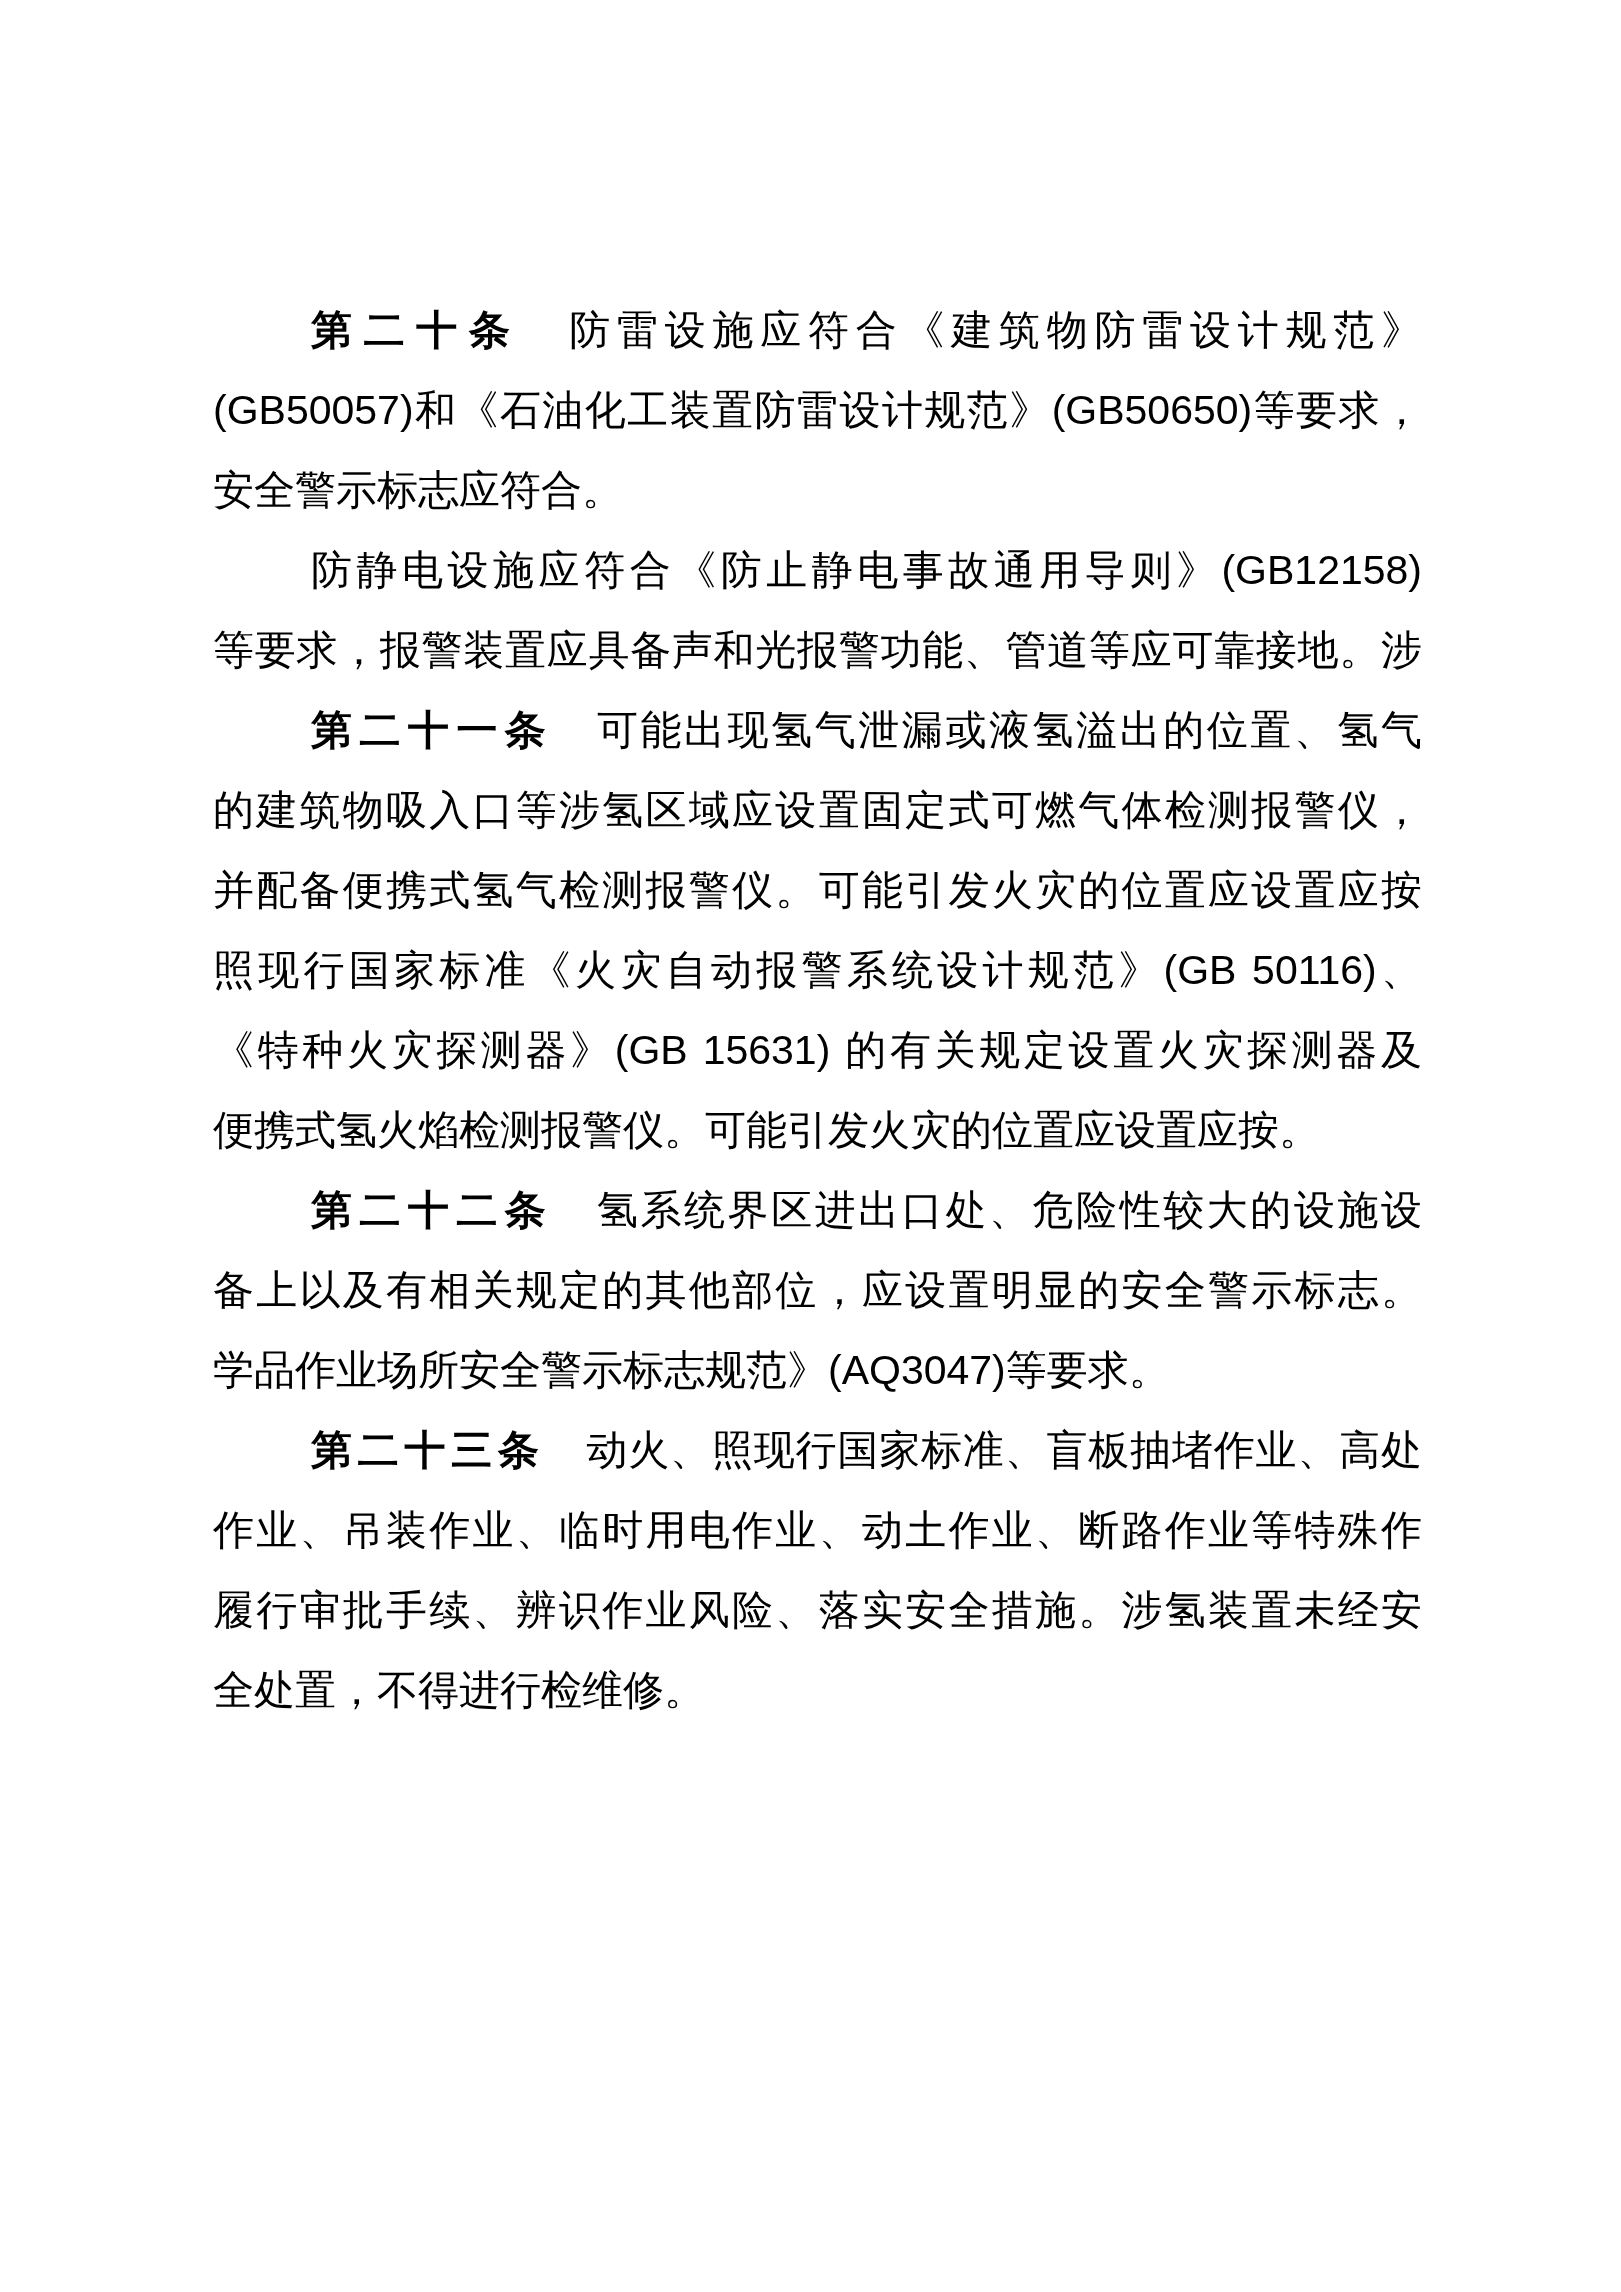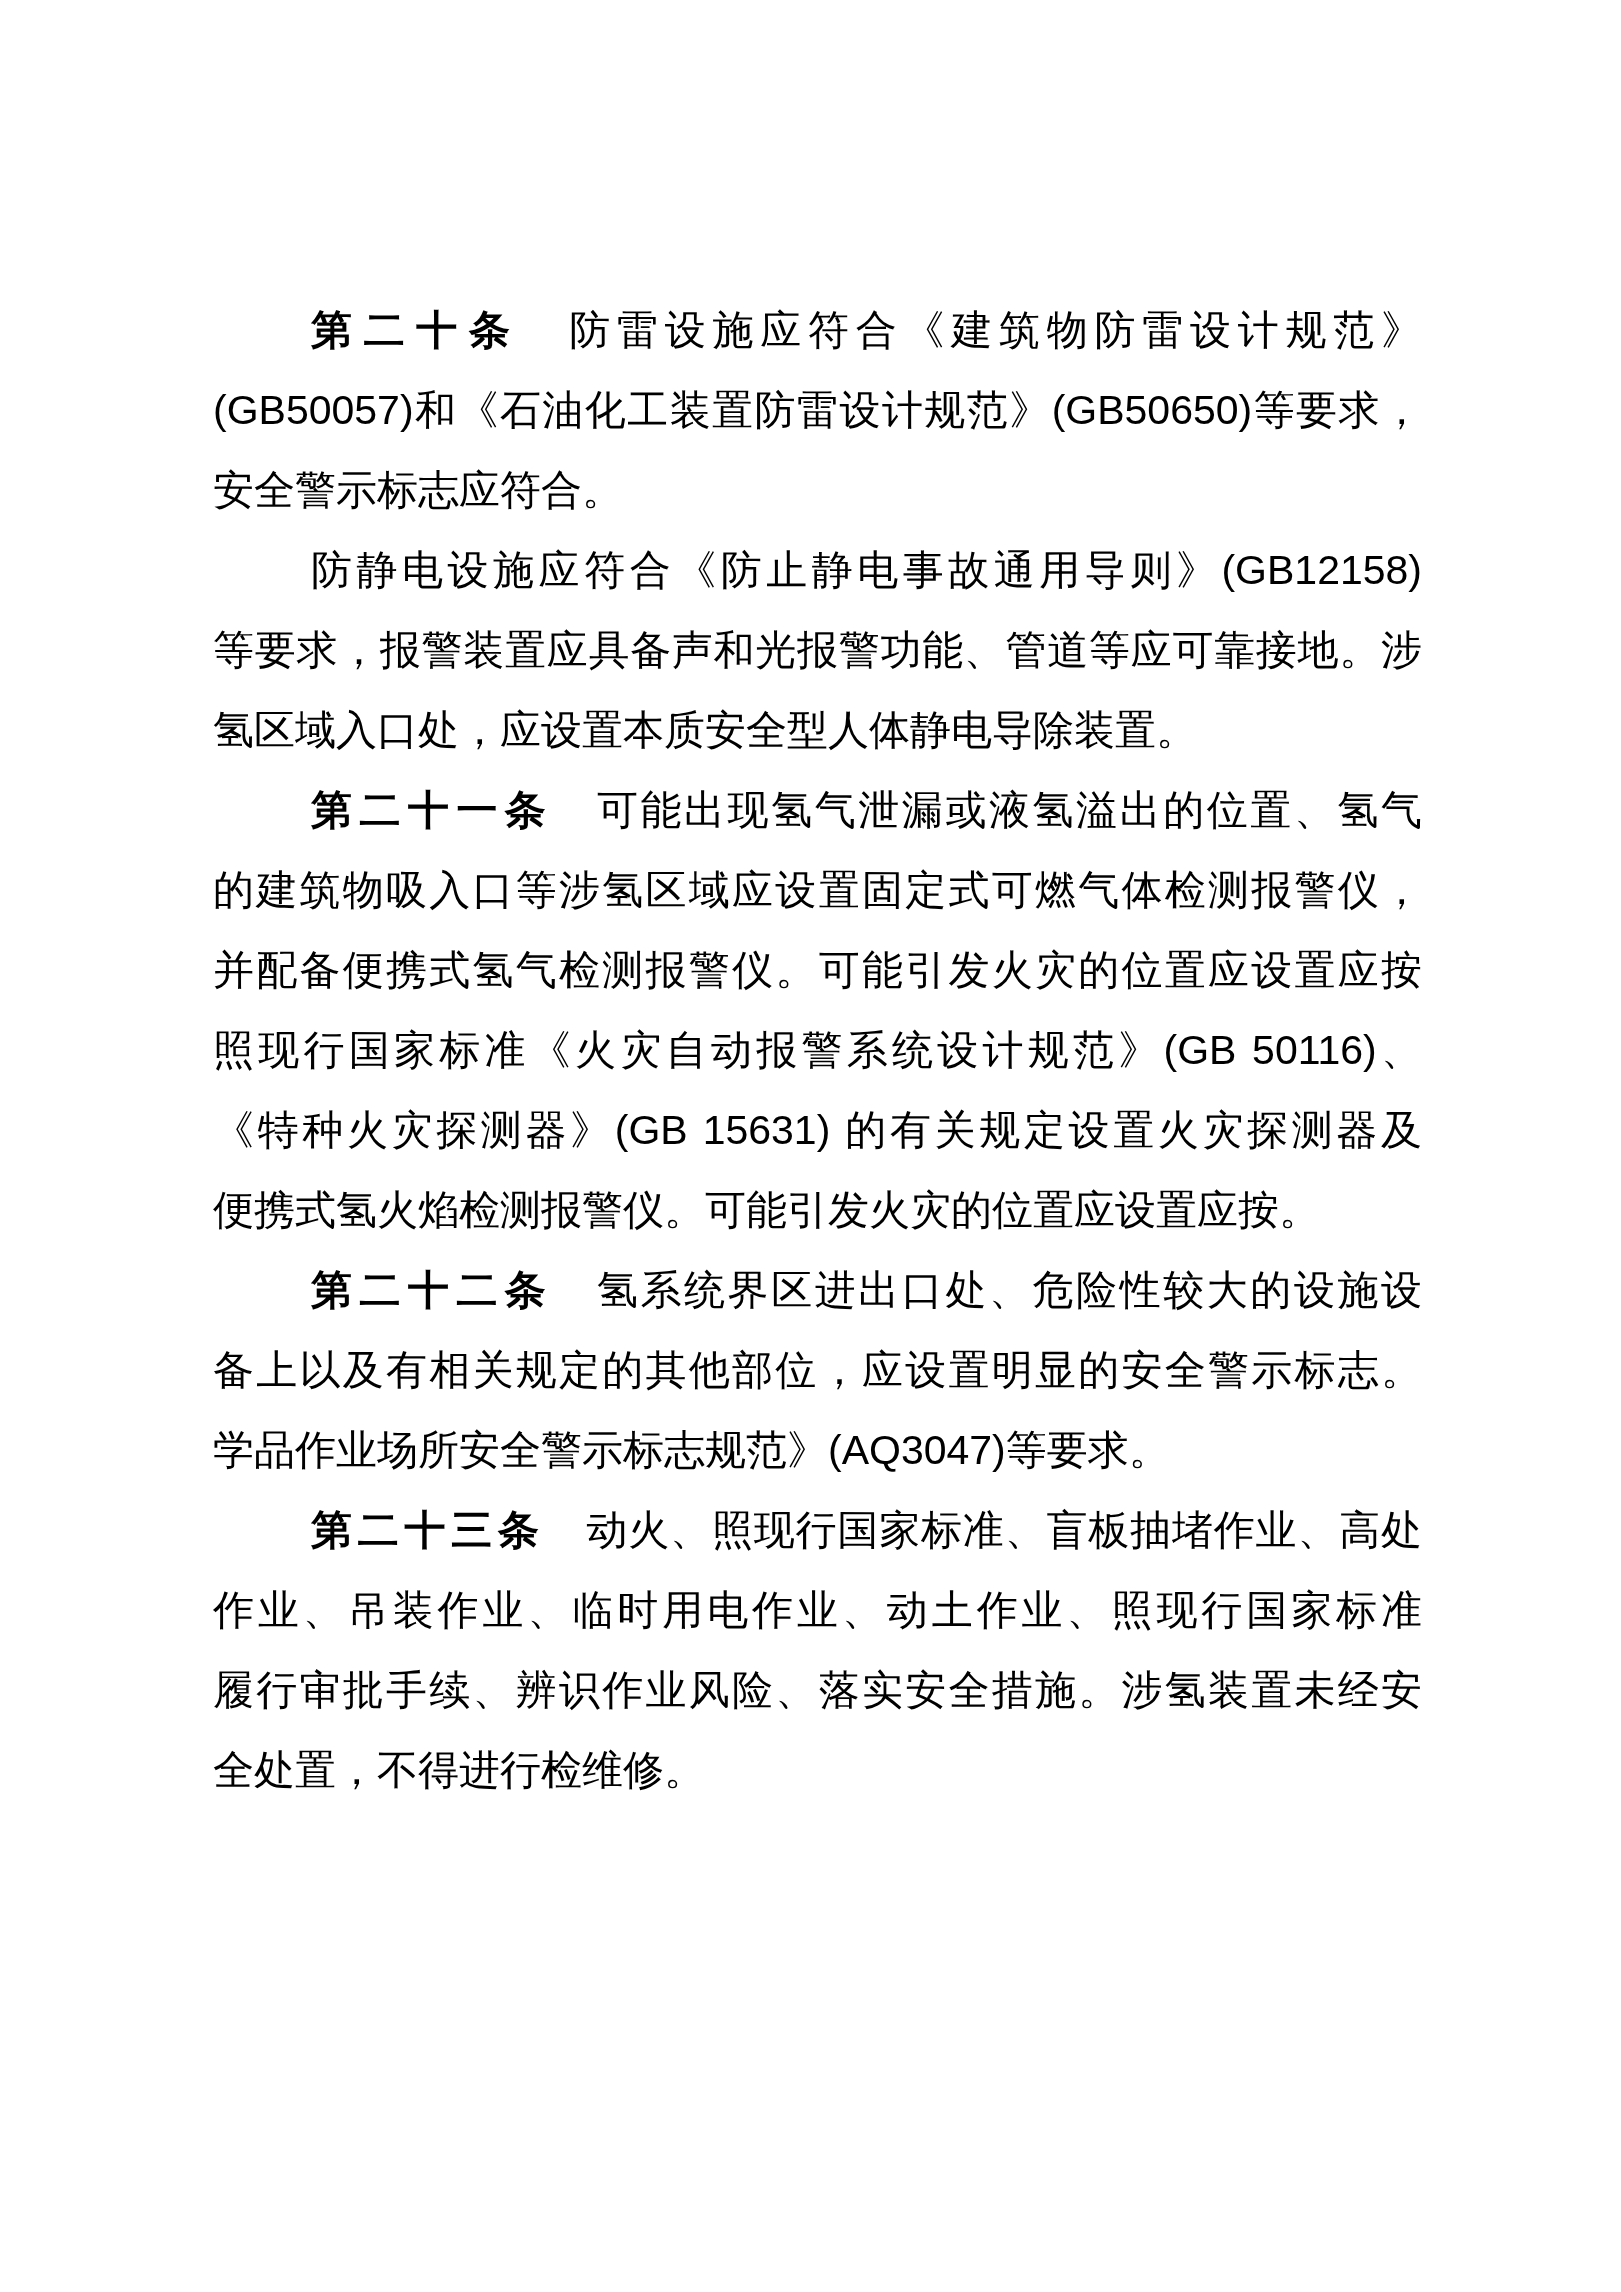--- a/index.html
+++ b/index.html
@@ -51,36 +51,35 @@
 <div class="page">
   <div class="content" id="content" style="color: rgb(0, 0, 0);">
       <div class="para">
         <div class="line"><span class="article-no">第二十条</span><span class="line-text">防雷设施应符合《建筑物防雷设计规范》</span></div>
         <div class="line"><span class="line-text">(GB50057)和《石油化工装置防雷设计规范》(GB50650)等要求，</span></div>
         <div class="line last"><span class="line-text">安全警示标志应符合。</span></div>
       </div>
       <div class="para">
         <div class="line"><span class="line-text">防静电设施应符合《防止静电事故通用导则》(GB12158)</span></div>
         <div class="line"><span class="line-text">等要求，报警装置应具备声和光报警功能、管道等应可靠接地。涉</span></div>
-        <div class="line last"><span class="line-text">氢区域入口处，应设置本质安全型人体静电导除装置。</span></div>
       </div>
       <div class="para">
         <div class="line"><span class="article-no">第二十一条</span><span class="line-text">可能出现氢气泄漏或液氢溢出的位置、氢气</span></div>
         <div class="line"><span class="line-text">的建筑物吸入口等涉氢区域应设置固定式可燃气体检测报警仪，</span></div>
         <div class="line"><span class="line-text">并配备便携式氢气检测报警仪。可能引发火灾的位置应设置应按</span></div>
         <div class="line"><span class="line-text">照现行国家标准《火灾自动报警系统设计规范》(GB 50116)、</span></div>
         <div class="line"><span class="line-text">《特种火灾探测器》(GB 15631) 的有关规定设置火灾探测器及</span></div>
         <div class="line last"><span class="line-text">便携式氢火焰检测报警仪。可能引发火灾的位置应设置应按。</span></div>
       </div>
       <div class="para">
         <div class="line"><span class="article-no">第二十二条</span><span class="line-text">氢系统界区进出口处、危险性较大的设施设</span></div>
         <div class="line"><span class="line-text">备上以及有相关规定的其他部位，应设置明显的安全警示标志。</span></div>
         <div class="line last"><span class="line-text">学品作业场所安全警示标志规范》(AQ3047)等要求。</span></div>
       </div>
       <div class="para">
         <div class="line"><span class="article-no">第二十三条</span><span class="line-text">动火、照现行国家标准、盲板抽堵作业、高处</span></div>
-        <div class="line"><span class="line-text">作业、吊装作业、临时用电作业、动土作业、照现行国家标准</span></div>
+        <div class="line"><span class="line-text">作业、吊装作业、临时用电作业、动土作业、断路作业等特殊作</span></div>
         <div class="line"><span class="line-text">履行审批手续、辨识作业风险、落实安全措施。涉氢装置未经安</span></div>
         <div class="line last"><span class="line-text">全处置，不得进行检维修。</span></div>
       </div>
     </div>
 </div>
 
 
 </body></html>

